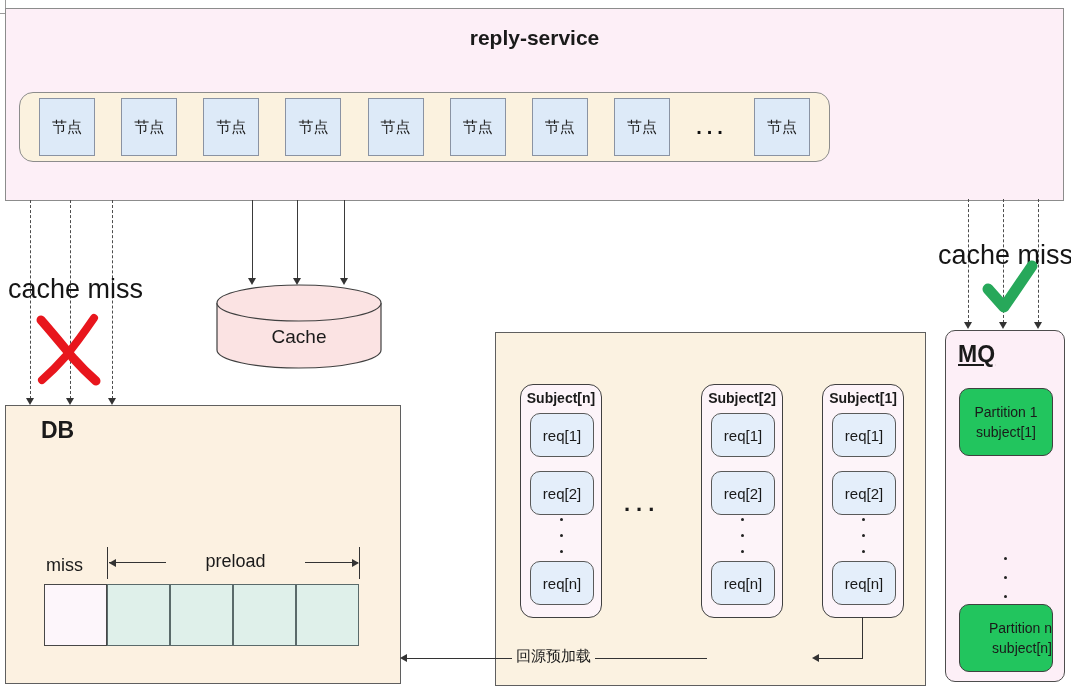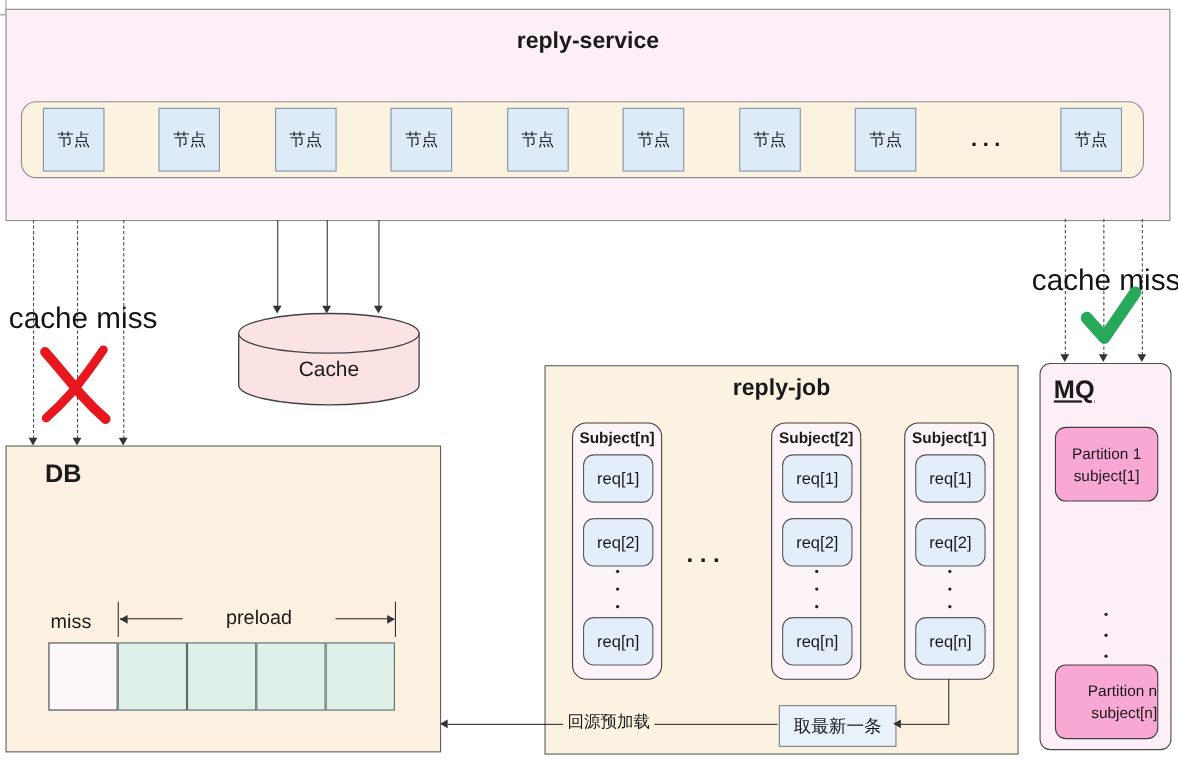--- a/index.html
+++ b/index.html
@@ -8,21 +8,21 @@
 
   
   .abs{position:absolute;}
 
   
   .corner-mark{left:0;top:0;width:5px;height:13px;border-right:1px solid #9a9a9a;border-bottom:1px solid #9a9a9a;}
 
   
   .service-box{left:5px;top:8px;width:1057px;height:191px;background:#fdeff7;border:1px solid #8c8c8c;}
   .service-title{position:absolute;left:0;right:0;top:17px;text-align:center;font-size:21px;font-weight:bold;}
-  .node-strip{position:absolute;left:13px;top:83px;width:1021px;height:70px;background:#fbf2df;border:1px solid #8c8c8c;border-radius:14px;display:flex;align-items:center;justify-content:space-between;padding:0 19px;box-sizing:border-box;}
+  .node-strip{position:absolute;left:13px;top:83px;width:811px;height:70px;background:#fbf2df;border:1px solid #8c8c8c;border-radius:14px;display:flex;align-items:center;justify-content:space-between;padding:0 19px;box-sizing:border-box;}
   .node-box{width:54px;height:56px;background:#ddeaf8;border:1px solid #8a93a3;display:flex;align-items:center;justify-content:center;font-size:15px;flex:0 0 auto;}
   .hdots{font-size:20px;font-weight:bold;letter-spacing:5px;color:#111;}
 
   
   .arrow-down{position:absolute;width:0;}
   .arrow-down .line{position:absolute;left:0;top:0;bottom:6px;width:0;border-left:1px dashed #4d4d4d;}
   .arrow-down.solid .line{border-left-style:solid;border-left-color:#3a3a3a;}
   .arrow-down .head{position:absolute;bottom:0;left:-4px;width:0;height:0;border-left:4px solid transparent;border-right:4px solid transparent;border-top:7px solid #333;}
   .hline{position:absolute;height:0;border-top:1px solid #333;}
   .vline{position:absolute;width:0;border-left:1px solid #333;}
@@ -55,21 +55,21 @@
   .req1{top:28px;} .req2{top:86px;} .reqn{top:176px;}
   .vdots{position:absolute;left:0;right:0;display:flex;flex-direction:column;align-items:center;gap:13px;}
   .vdots i{width:3px;height:3px;background:#222;border-radius:50%;}
   .job-hdots{position:absolute;left:128px;top:158px;font-size:22px;font-weight:bold;letter-spacing:6px;}
   .fetch-box{position:absolute;left:212px;top:308px;width:105px;height:36px;background:#e9f1fb;border:1px solid #7f7f7f;display:flex;align-items:center;justify-content:center;font-size:16px;}
   .backfill-label{position:absolute;left:512px;top:647px;font-size:15px;background:#fbf2e1;padding:0 4px;z-index:6;white-space:nowrap;}
 
   
   .mq-box{left:945px;top:330px;width:120px;height:352px;background:#fdeff7;border:1.5px solid #4d4d4d;border-radius:10px;box-sizing:border-box;}
   .mq-title{position:absolute;left:12px;top:10px;font-size:23px;font-weight:bold;text-decoration:underline;}
-  .partition{position:absolute;left:13px;width:92px;height:66px;background:#f9a8d4;border:1px solid #404040;border-radius:10px;display:flex;flex-direction:column;align-items:center;justify-content:center;font-size:14px;line-height:1.45;}
+  .partition{position:absolute;left:13px;width:92px;height:66px;background:#22c55e;border:1px solid #404040;border-radius:10px;display:flex;flex-direction:column;align-items:center;justify-content:center;font-size:14px;line-height:1.45;}
   .p1{top:57px;} .p2{top:152px;} .pn{top:273px;align-items:flex-end;}
 
   
   .cache-label{left:215px;top:326px;width:168px;text-align:center;font-size:19px;}
 </style>
 </head>
 <body>
 
 <div id="stage">
 
@@ -159,21 +159,20 @@
     <div class="dim-label">preload</div>
 
     <div class="cell miss"></div>
     <div class="cell g1"></div>
     <div class="cell g2"></div>
     <div class="cell g3"></div>
     <div class="cell g4"></div>
   </div>
 
   <div class="abs job-box">
-    <div class="job-title">reply-job</div>
 
     <div class="subject-col" style="left:24px;">
       <div class="hdr">Subject[n]</div>
       <div class="req-box req1">req[1]</div>
       <div class="req-box req2">req[2]</div>
       <div class="vdots" style="top:133px;">
           <i></i>
           <i></i>
           <i></i>
         </div>
@@ -199,21 +198,20 @@
       <div class="req-box req1">req[1]</div>
       <div class="req-box req2">req[2]</div>
       <div class="vdots" style="top:133px;">
           <i></i>
           <i></i>
           <i></i>
         </div>
       <div class="req-box reqn">req[n]</div>
     </div>
 
-    <div class="fetch-box">取最新一条</div>
   </div>
 
   <div class="vline" style="left:862px;top:617px;height:41px;"></div>
   <div class="hline" style="left:819px;top:658px;width:44px;"></div>
   <div class="head-left" style="left:812px;top:654px;"></div>
   <div class="hline" style="left:407px;top:658px;width:300px;"></div>
   <div class="head-left" style="left:400px;top:654px;"></div>
   <div class="backfill-label">回源预加载</div>
 
   <div class="abs mq-box">

